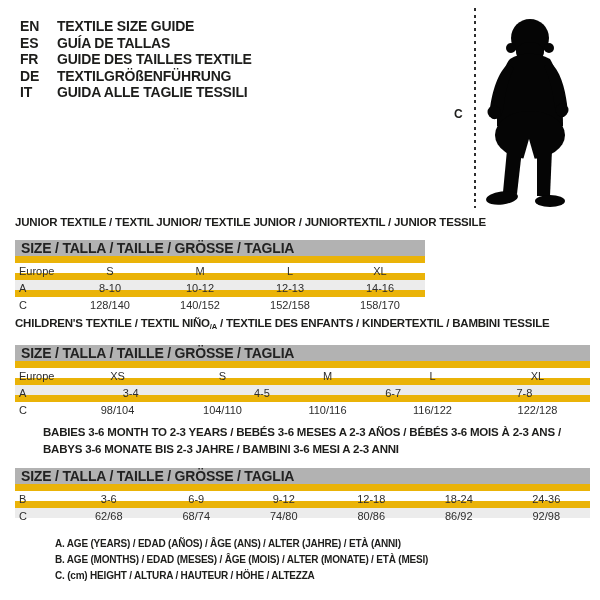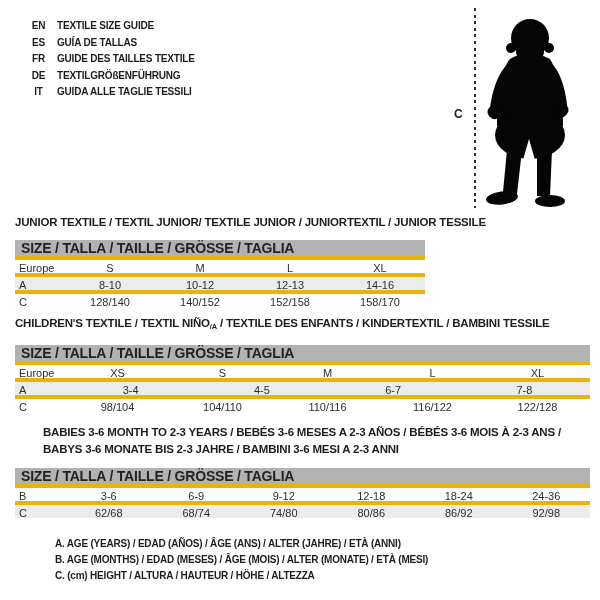--- a/index.html
+++ b/index.html
@@ -4,40 +4,40 @@
 <style>
   html,body{margin:0;padding:0;}
   body{
     width:600px;height:600px;position:relative;background:#ffffff;overflow:hidden;
     font-family:"Liberation Sans","DejaVu Sans",sans-serif;color:#1d1d1b;
   }
   *{box-sizing:border-box;}
 
   
   .lang-block{position:absolute;left:20px;top:18px;}
-  .lang-line{display:flex;height:16.5px;line-height:16.5px;font-weight:bold;font-size:10px;letter-spacing:-0.2px;text-align:center;}
+  .lang-line{display:flex;height:16.5px;line-height:16.5px;font-weight:bold;font-size:14px;letter-spacing:-0.2px;}
   .lang-code{width:37px;}
   .lang-title{white-space:nowrap;}
 
   
   .measure-line{position:absolute;left:474px;top:8px;width:2px;height:200px;
     background:repeating-linear-gradient(to bottom,#2e2e2e 0 3px,transparent 3px 6.6px);}
   .measure-label{position:absolute;left:454px;top:107px;font-weight:bold;font-size:12px;}
   .baby-svg{position:absolute;left:482px;top:8px;}
 
   
   .sec-title{position:absolute;left:15px;font-weight:bold;font-size:11.5px;letter-spacing:-0.2px;white-space:nowrap;color:#1d1d1b;}
   .sec-title .subscript{font-size:7.5px;position:relative;top:2px;}
   .two-line{line-height:17px;}
 
   
   .size-table{position:absolute;left:15px;font-size:11px;color:#2d2d2d;}
   .t-bar{height:16px;line-height:16px;background:#b2b2b2;font-weight:bold;font-size:14px;
     color:#222222;padding-left:6px;letter-spacing:-0.2px;}
-  .t-row{display:flex;height:17px;line-height:16px;border-top:4px solid #eab308;}
+  .t-row{display:flex;height:17px;line-height:16px;border-top:7px solid #eab308;}
   .t-row.alt{background:#ececec;}
   .t-label{width:50px;padding-left:4px;flex:none;}
   .t-cell{flex:1;text-align:center;}
 
   
   .notes{position:absolute;left:15px;top:536px;font-weight:bold;font-size:10px;letter-spacing:-0.2px;line-height:16px;white-space:nowrap;margin-left:40px;}
 </style>
 </head>
 <body>
 

